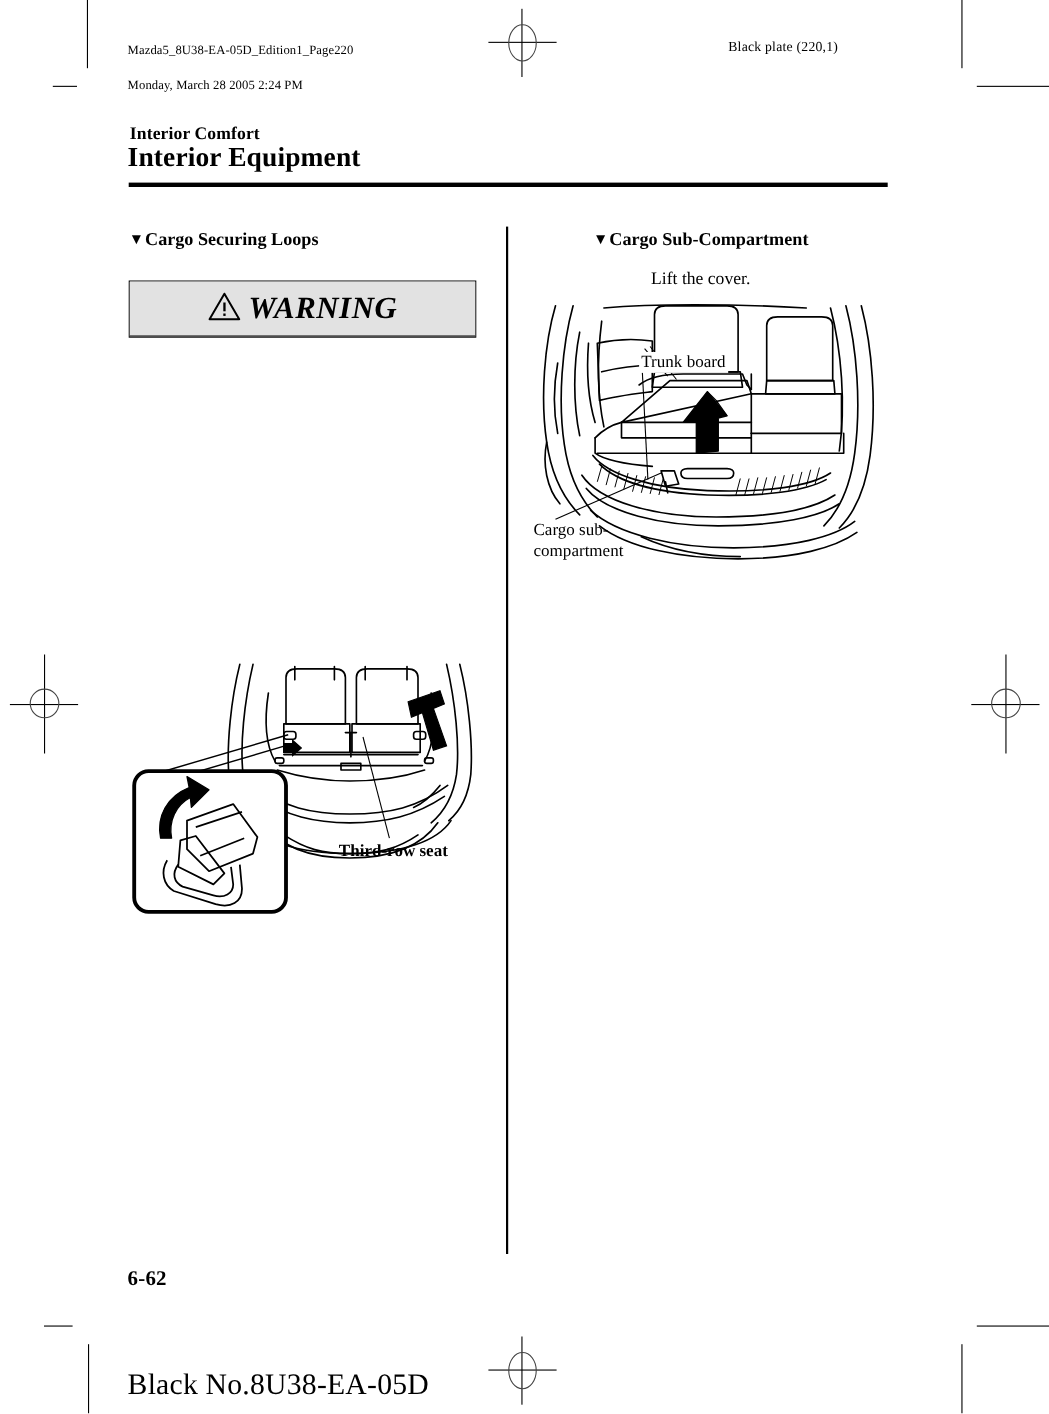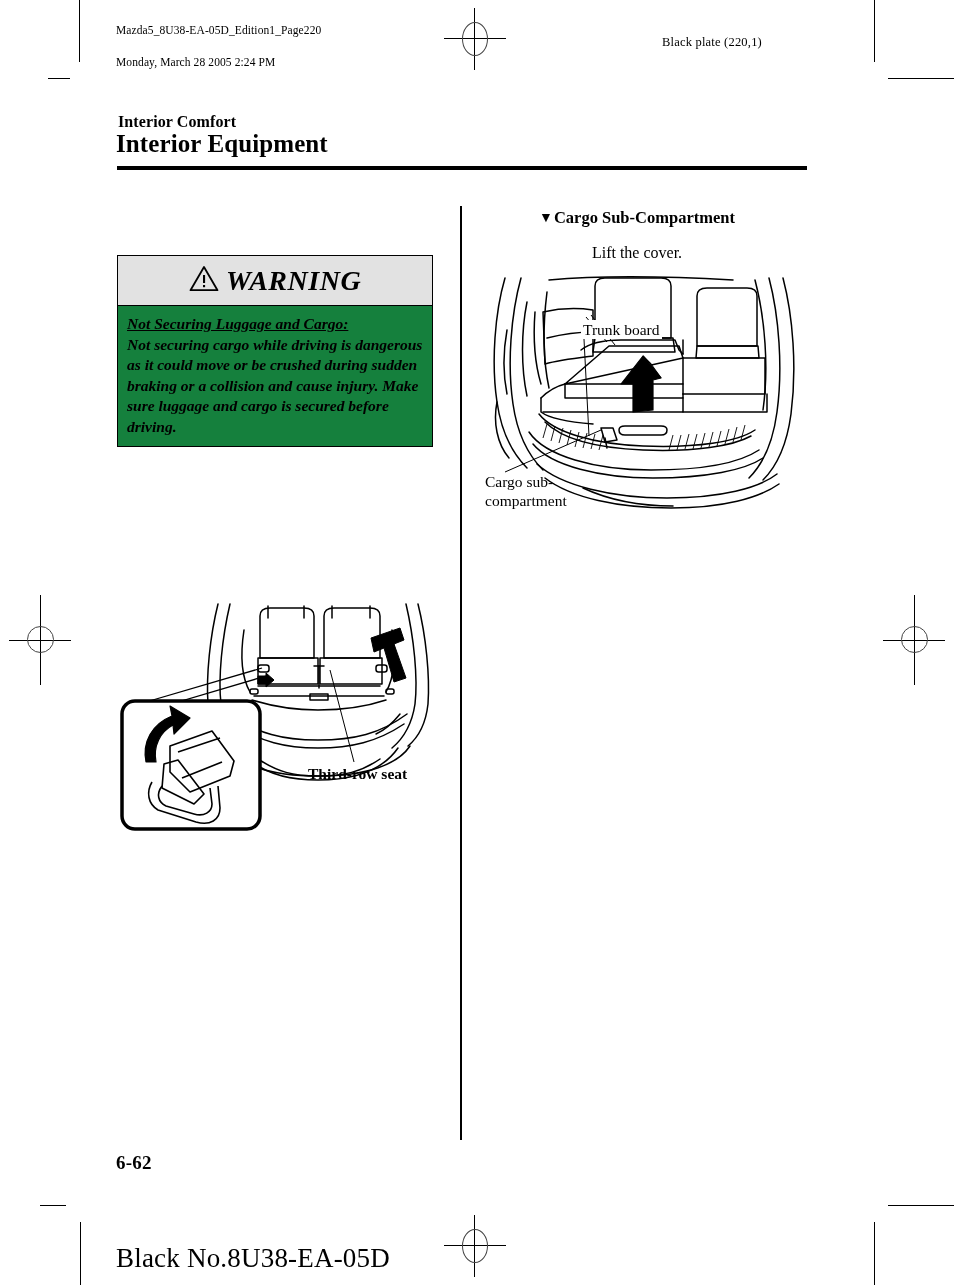--- a/index.html
+++ b/index.html
@@ -219,47 +219,48 @@
   <div class="cx" style="left:0; top:45px; width:62px; height:1px;"></div>
   <div class="ring" style="left:18px; top:31px; width:27px; height:27px;"></div>
 </div>
 
 <div class="reg" style="left:444px; top:1215px; width:62px; height:62px;">
   <div class="cx" style="left:30px; top:0; width:1px; height:62px;"></div>
   <div class="cx" style="left:0; top:30px; width:62px; height:1px;"></div>
   <div class="ring" style="left:18px; top:14px; width:26px; height:34px;"></div>
 </div>
 
-<div class="slug" style="left:116px; top:6px;">
+<div class="slug" style="left:116px; top:22px;">
   <div>Mazda5_8U38-EA-05D_Edition1_Page220</div>
   <div>Monday, March 28 2005 2:24 PM</div>
 </div>
 <div class="blackplate" style="left:662px; top:35px;">Black plate (220,1)</div>
 
 <div class="content">
   <div class="section-eyebrow">Interior Comfort</div>
   <div class="page-title">Interior Equipment</div>
   <div class="title-rule"></div>
   <div class="col-divider"></div>
 
+  <div class="col col-left">
+    <div class="subhead">
+      <span class="tri">▼</span><span>Cargo Securing Loops</span>
+    </div>
+  </div>
 
   <div class="warning-box">
     <div class="warning-head">
       <span class="wicon">
         <svg width="30" height="27" viewBox="0 0 30 27" aria-hidden="true">
           <path d="M15 2 L28.5 25.2 L1.5 25.2 Z" fill="none" stroke="#000" stroke-width="1.8" stroke-linejoin="round"></path>
           <rect x="14" y="10" width="2.1" height="8" fill="#000"></rect>
           <rect x="14" y="20" width="2.1" height="2.2" fill="#000"></rect>
         </svg>
       </span>
       <span class="wtext">WARNING</span>
-    </div>
-    <div class="warning-body">
-      <span class="lead">Not Securing Luggage and Cargo:</span>
-      <span class="para">Not securing cargo while driving is dangerous as it could move or be crushed during sudden braking or a collision and cause injury. Make sure luggage and cargo is secured before driving.</span>
     </div>
   </div>
 
 
   <div class="figure fig-left">
     <svg width="330" height="255" viewBox="0 0 330 255" aria-hidden="true">
       <g fill="none" stroke="#000" stroke-width="1.5" stroke-linejoin="round" stroke-linecap="round">
 
         <path d="M100 8 C92 40 88 80 90 108 C92 126 98 140 110 150"></path>
         <path d="M112 8 C104 42 100 82 103 108 C106 128 114 142 126 152"></path>

